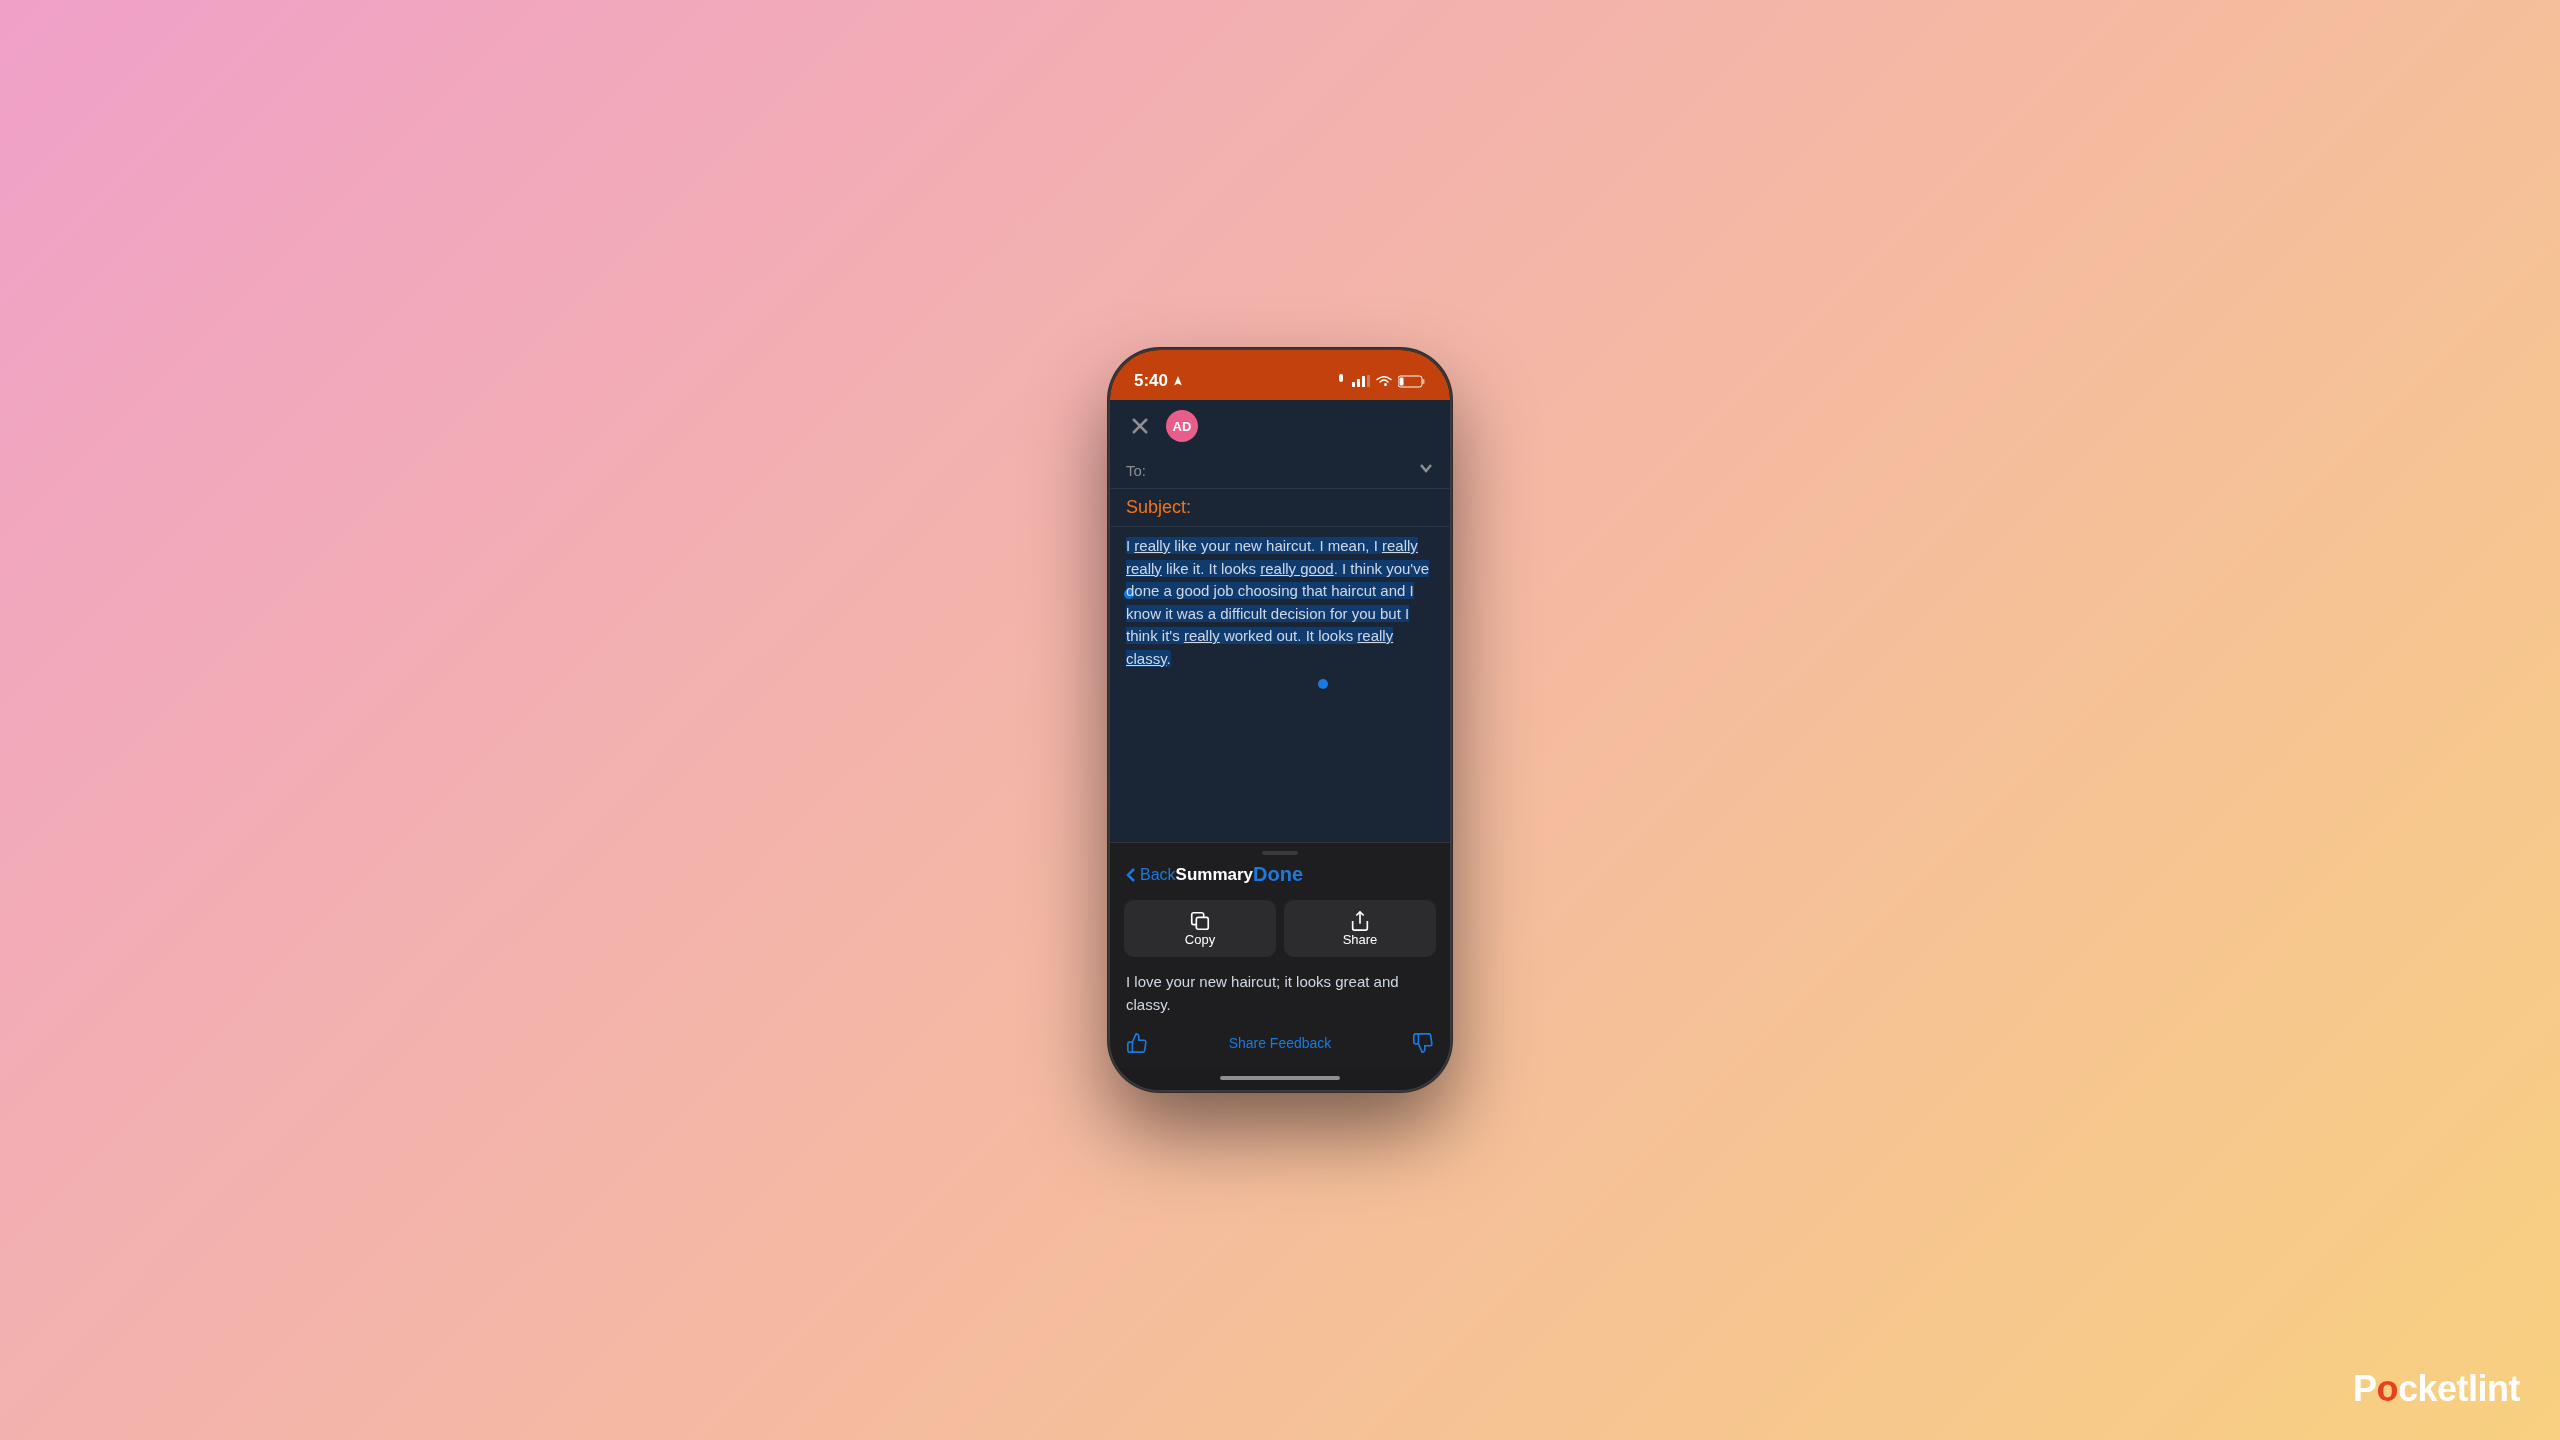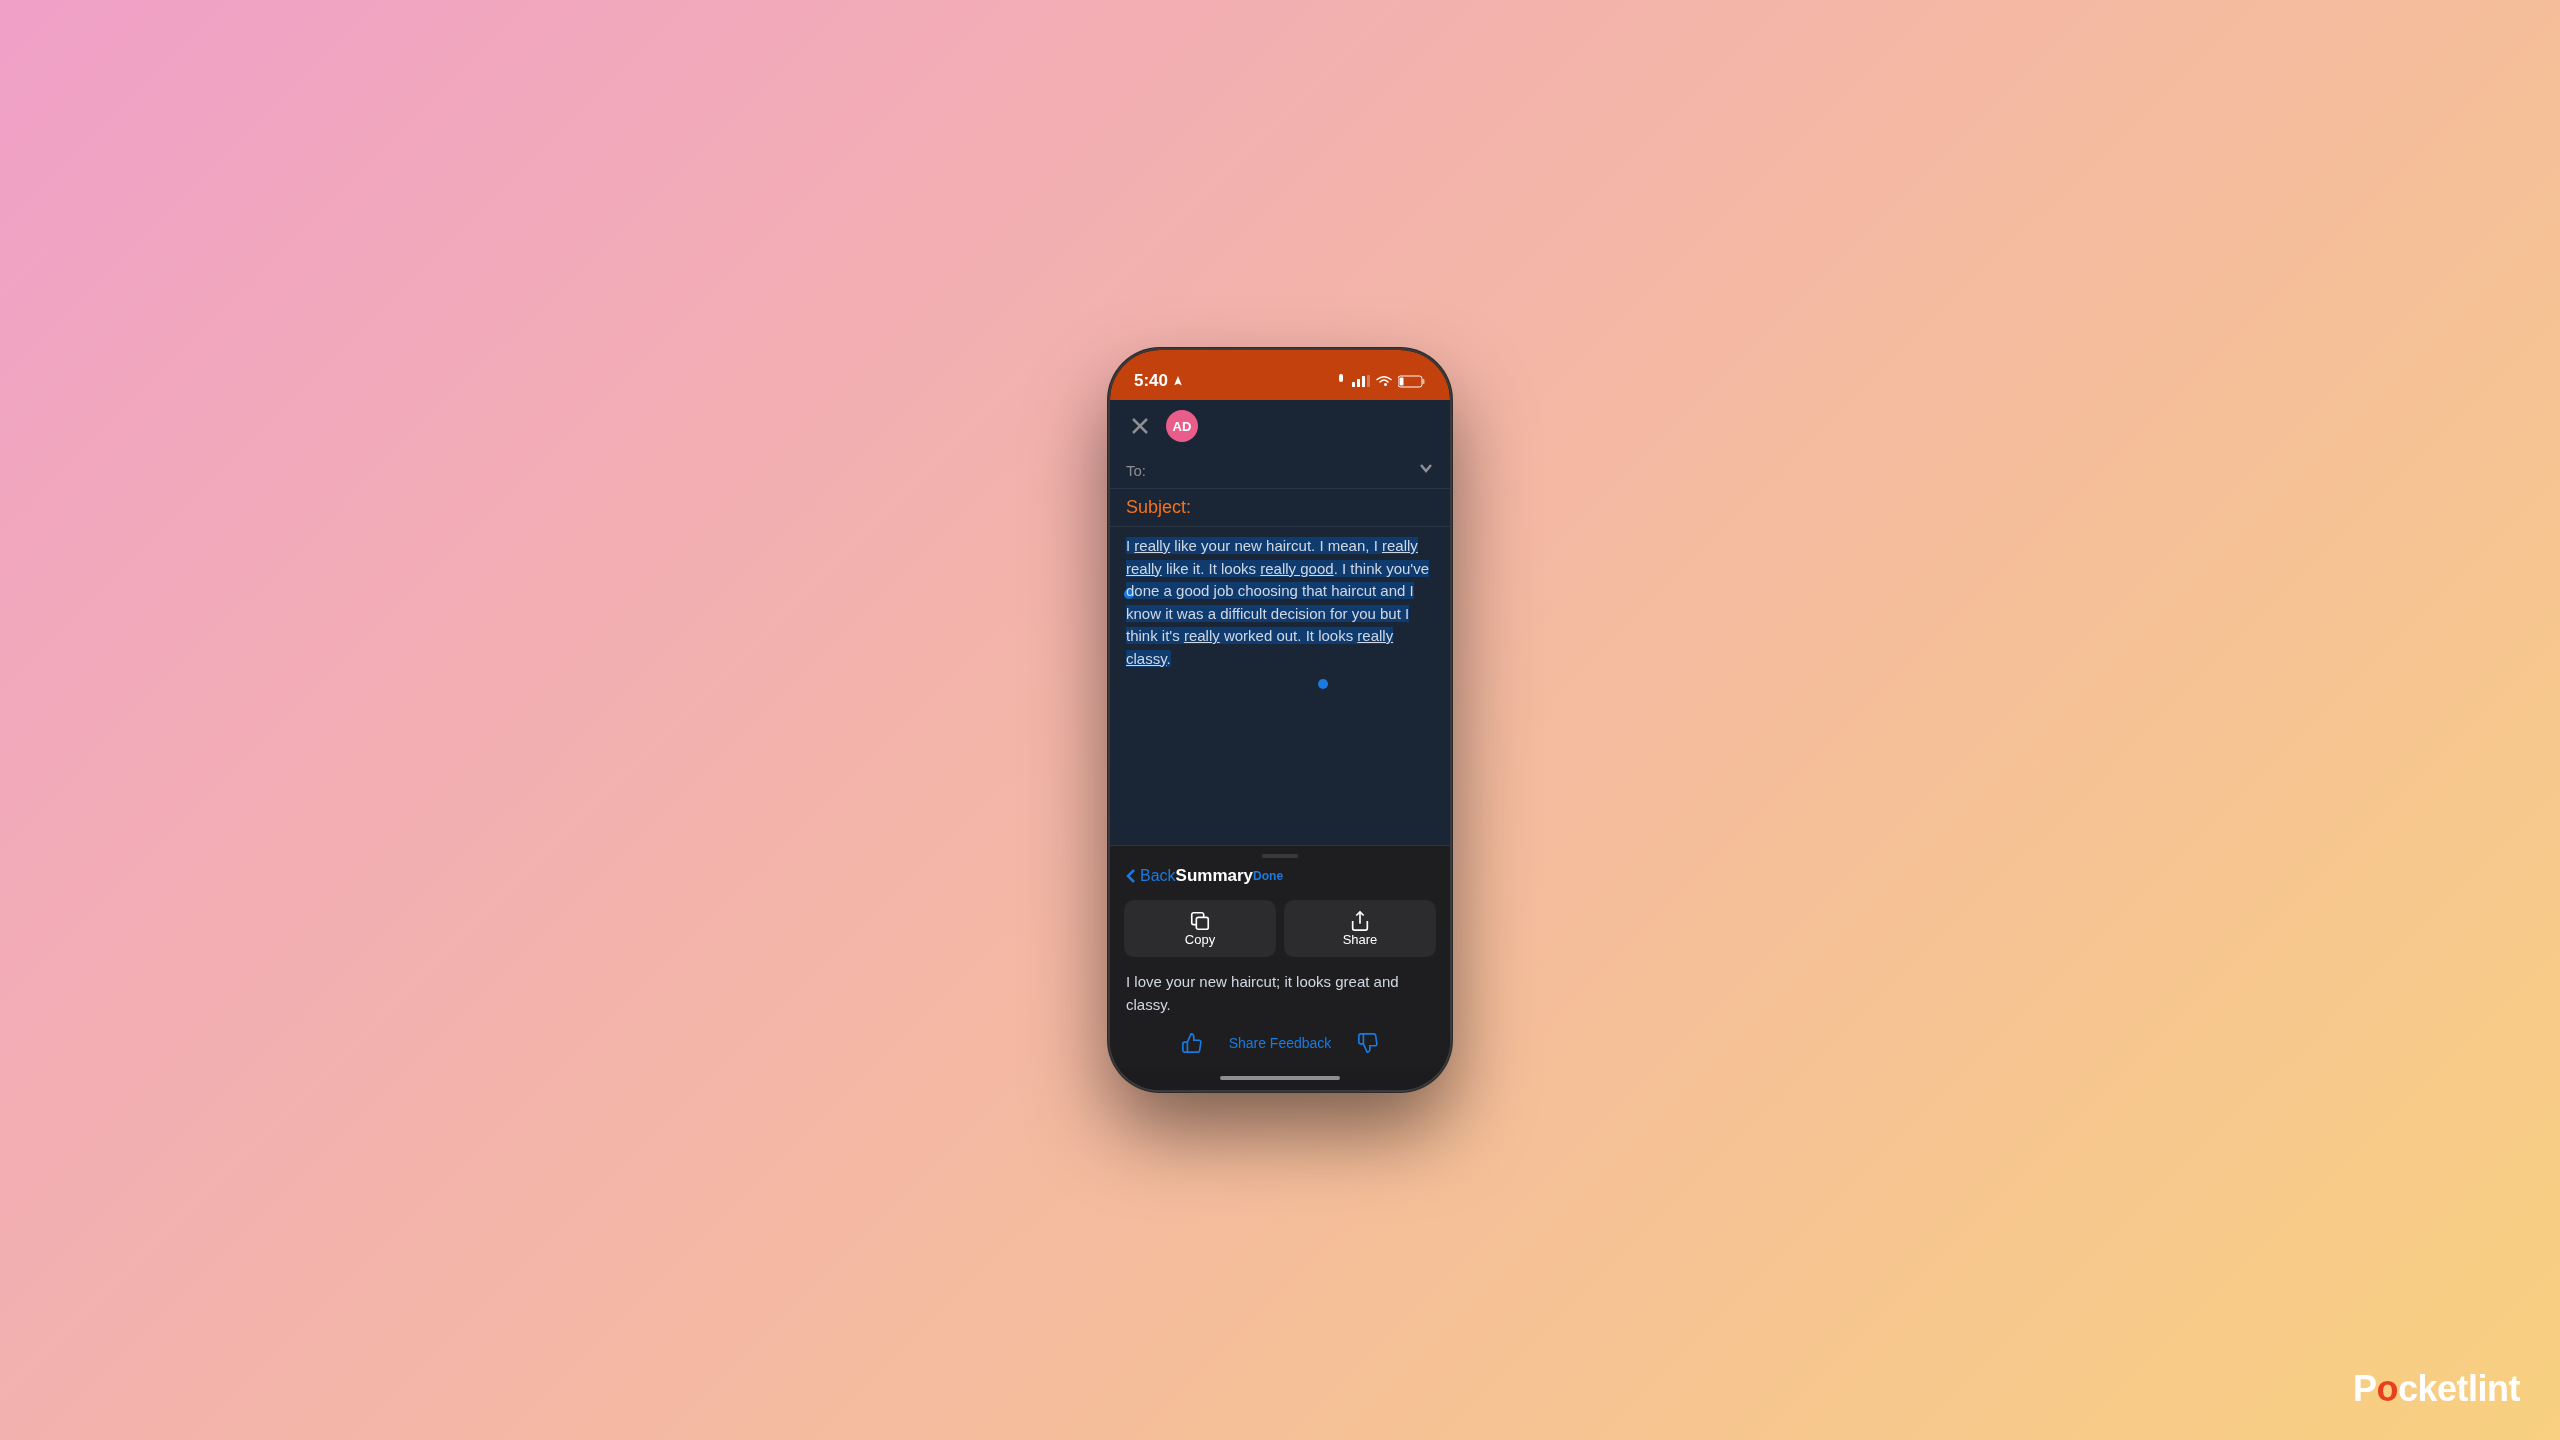--- a/index.html
+++ b/index.html
@@ -261,21 +261,21 @@
     }
 
     .panel-title {
       font-size: 17px;
       font-weight: 600;
       color: white;
     }
 
     .done-btn {
       color: #1a7ae0;
-      font-size: 12px;
+      font-size: 20px;
       font-weight: 600;
       cursor: pointer;
     }
 
     
     .action-buttons {
       display: flex;
       gap: 8px;
       padding: 8px 14px;
     }
@@ -309,21 +309,21 @@
       padding: 6px 16px 12px;
       font-size: 15px;
       line-height: 1.5;
       color: #d0d8e4;
     }
 
     
     .feedback-row {
       display: flex;
       align-items: center;
-      justify-content: center;
+      justify-content: space-between;
       gap: 26px;
       padding: 4px 16px 14px;
     }
 
     .feedback-thumb {
       width: 22px;
       height: 22px;
       stroke: #1a7ae0;
       fill: none;
       stroke-width: 1.8;

